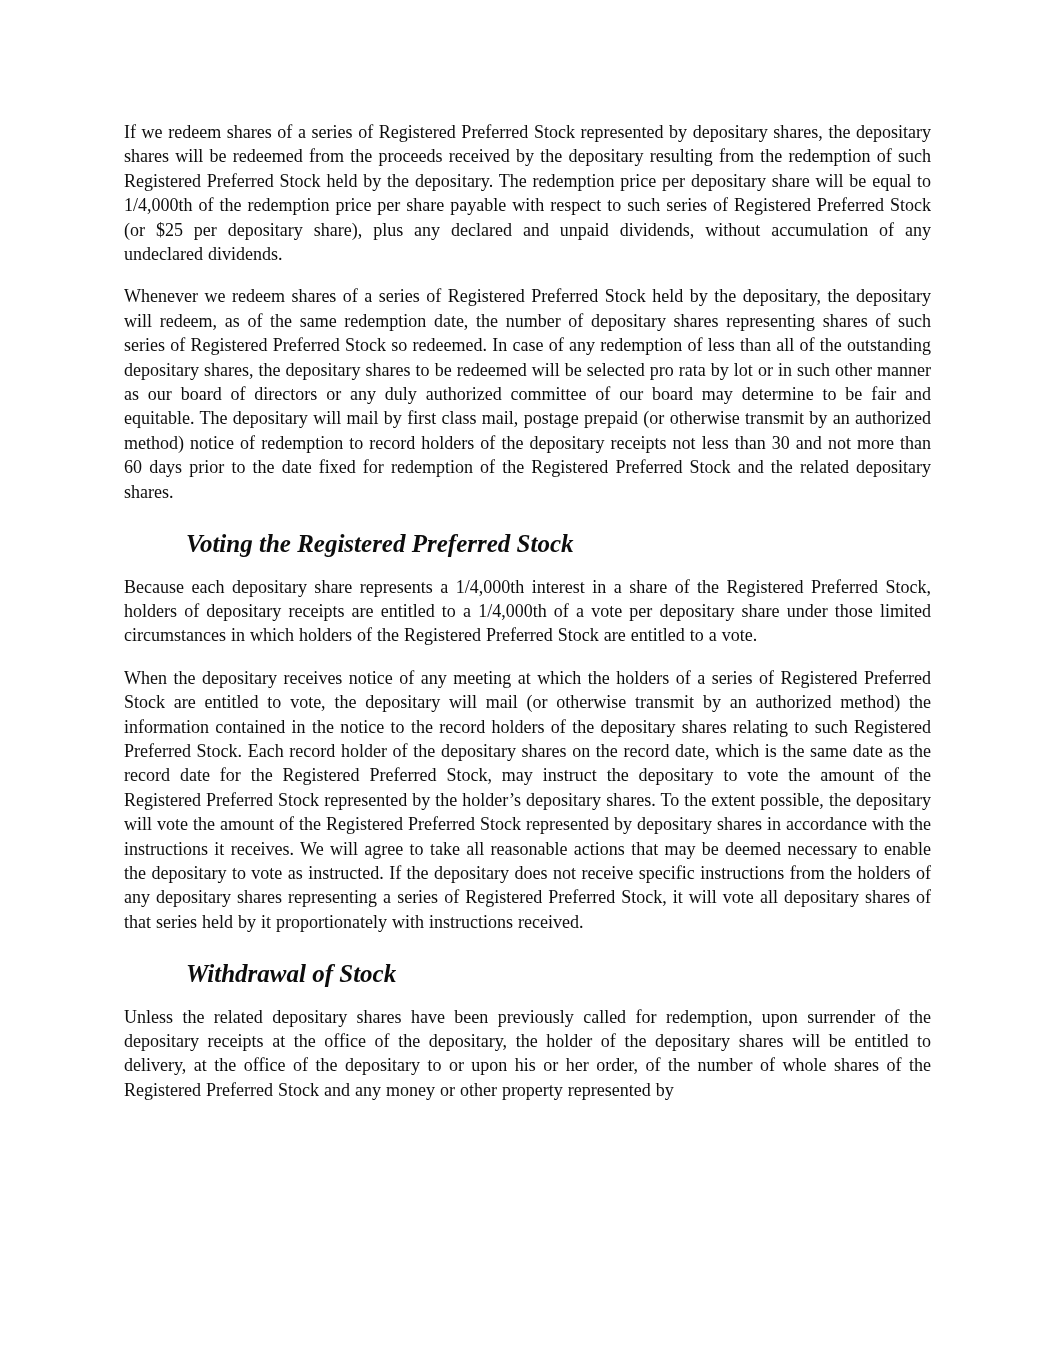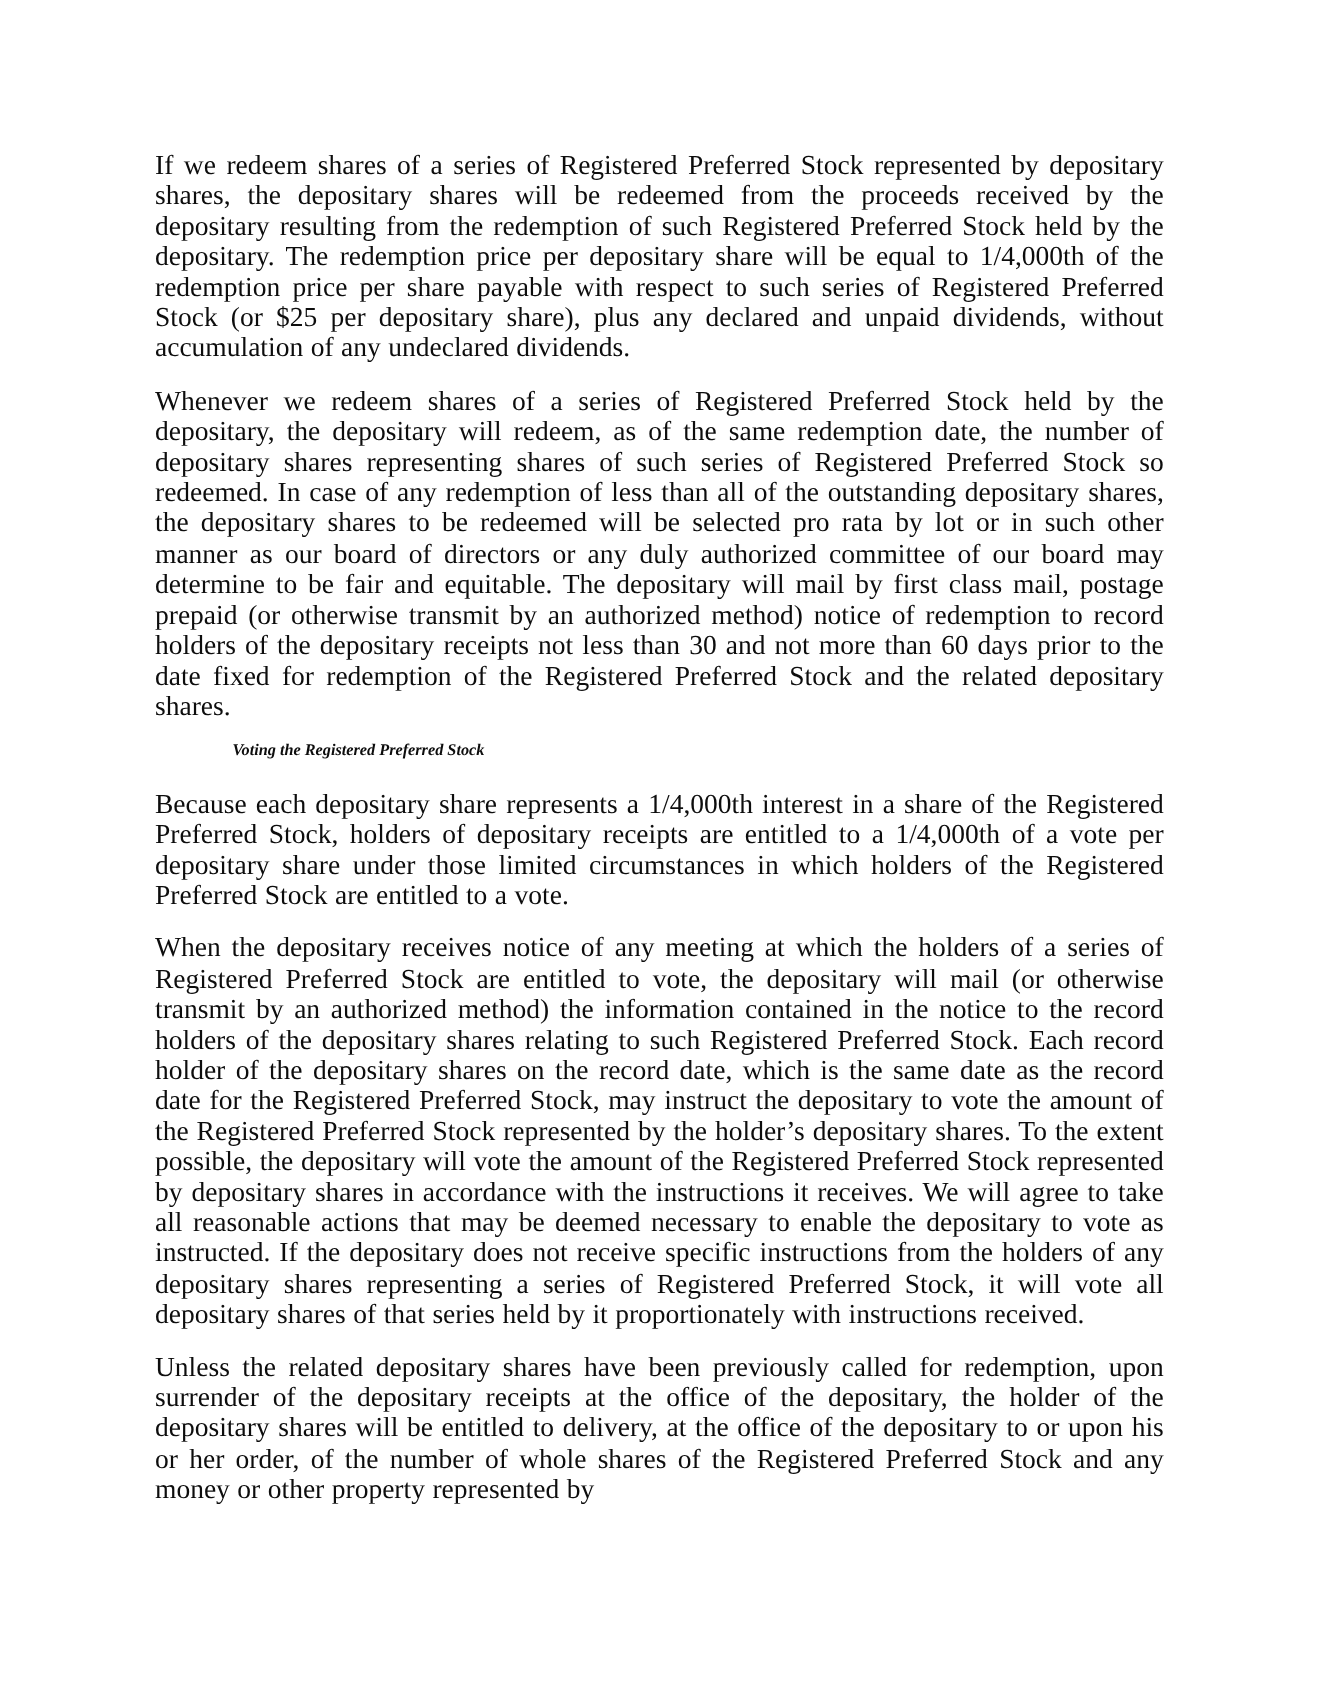--- a/index.html
+++ b/index.html
@@ -12,35 +12,35 @@
     width: 1055px;
     height: 1365px;
     background: #ffffff;
     box-sizing: border-box;
     padding: 120px 124px 0 124px;
     font-family: "Liberation Serif", "DejaVu Serif", serif;
     color: #0d0d0d;
     overflow: hidden;
   }
   .para {
-    font-size: 22px;
+    font-size: 18px;
     line-height: 24.4px;
     text-align: justify;
     margin: 18px 0 0 0;
     word-spacing: 0.5px;
   }
   .para:first-child {
     margin-top: 0;
   }
   .heading {
-    font-size: 13px;
+    font-size: 25px;
     line-height: 24.4px;
     font-weight: bold;
     font-style: italic;
-    margin: 11px 0 0 62px;
+    margin: 28px 0 0 62px;
     text-align: left;
   }
   .page-number {
     margin-top: 50px;
     text-align: center;
     font-size: 19.6px;
     line-height: 24.4px;
   }
 </style>
 </head>
@@ -50,16 +50,17 @@
   <p class="para">If we redeem shares of a series of Registered Preferred Stock represented by depositary shares, the depositary shares will be redeemed from the proceeds received by the depositary resulting from the redemption of such Registered Preferred Stock held by the depositary. The redemption price per depositary share will be equal to 1/4,000th of the redemption price per share payable with respect to such series of Registered Preferred Stock (or $25 per depositary share), plus any declared and unpaid dividends, without accumulation of any undeclared dividends.</p>
 
   <p class="para">Whenever we redeem shares of a series of Registered Preferred Stock held by the depositary, the depositary will redeem, as of the same redemption date, the number of depositary shares representing shares of such series of Registered Preferred Stock so redeemed. In case of any redemption of less than all of the outstanding depositary shares, the depositary shares to be redeemed will be selected pro rata by lot or in such other manner as our board of directors or any duly authorized committee of our board may determine to be fair and equitable. The depositary will mail by first class mail, postage prepaid (or otherwise transmit by an authorized method) notice of redemption to record holders of the depositary receipts not less than 30 and not more than 60 days prior to the date fixed for redemption of the Registered Preferred Stock and the related depositary shares.</p>
 
   <h3 class="heading">Voting the Registered Preferred Stock</h3>
 
   <p class="para">Because each depositary share represents a 1/4,000th interest in a share of the Registered Preferred Stock, holders of depositary receipts are entitled to a 1/4,000th of a vote per depositary share under those limited circumstances in which holders of the Registered Preferred Stock are entitled to a vote.</p>
 
   <p class="para">When the depositary receives notice of any meeting at which the holders of a series of Registered Preferred Stock are entitled to vote, the depositary will mail (or otherwise transmit by an authorized method) the information contained in the notice to the record holders of the depositary shares relating to such Registered Preferred Stock. Each record holder of the depositary shares on the record date, which is the same date as the record date for the Registered Preferred Stock, may instruct the depositary to vote the amount of the Registered Preferred Stock represented by the holder’s depositary shares. To the extent possible, the depositary will vote the amount of the Registered Preferred Stock represented by depositary shares in accordance with the instructions it receives. We will agree to take all reasonable actions that may be deemed necessary to enable the depositary to vote as instructed. If the depositary does not receive specific instructions from the holders of any depositary shares representing a series of Registered Preferred Stock, it will vote all depositary shares of that series held by it proportionately with instructions received.</p>
 
+  <h3 class="heading">Withdrawal of Stock</h3>
 
   <p class="para">Unless the related depositary shares have been previously called for redemption, upon surrender of the depositary receipts at the office of the depositary, the holder of the depositary shares will be entitled to delivery, at the office of the depositary to or upon his or her order, of the number of whole shares of the Registered Preferred Stock and any money or other property represented by</p>
 
 </div>
 
 </body></html>

